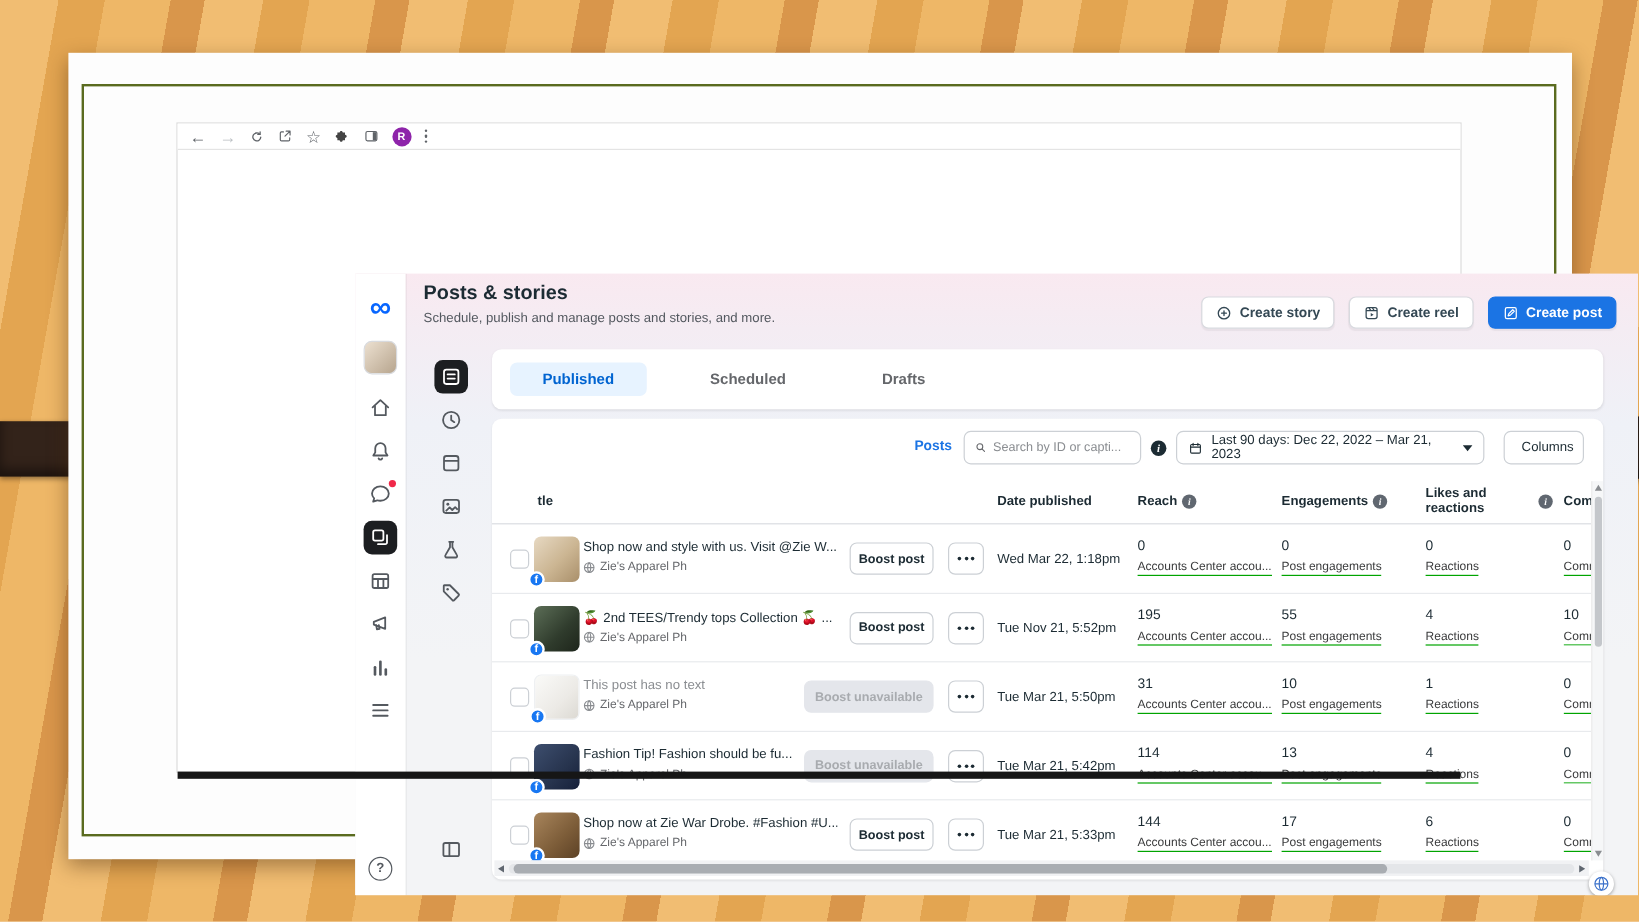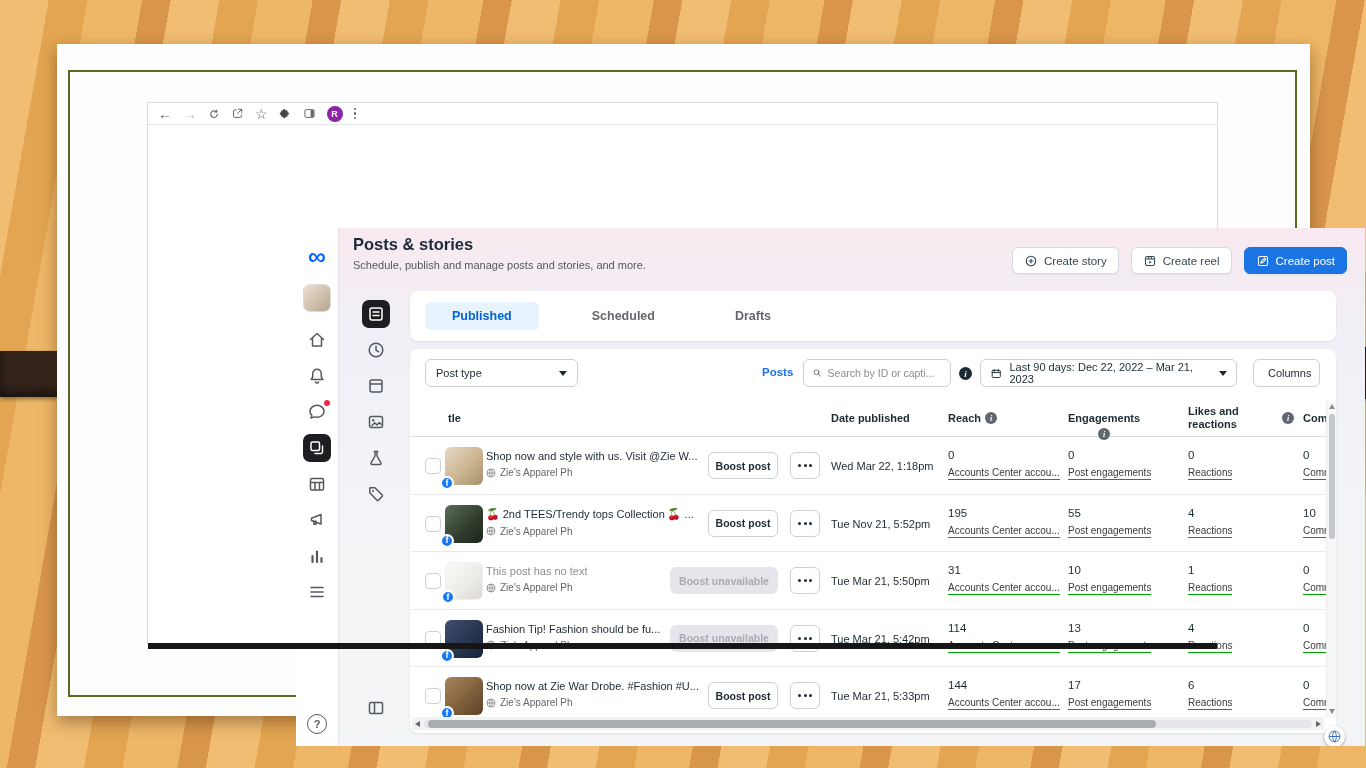--- a/index.html
+++ b/index.html
@@ -56,21 +56,21 @@
     border:1.6px solid #54595f; color:#54595f; font-size:11px; font-weight:bold;
     display:flex; align-items:center; justify-content:center; }
   .col2 { position:absolute; left:62px; top:72px; width:36px; display:flex; flex-direction:column; gap:8px; align-items:center; }
   .col2-collapse { position:absolute; left:66px; top:466px; }
 
   .page-head { position:absolute; left:57px; top:7px; }
   .page-title { font-size:16.5px; font-weight:bold; color:#1c2b33; }
   .page-sub { font-size:11px; color:#53585f; margin-top:5px; }
   .actions { position:absolute; top:19px; right:18px; display:flex; gap:12px; }
   .btn { height:27px; display:flex; align-items:center; gap:6px; padding:0 11px; border-radius:6px;
-    font-size:11.5px; font-weight:normal; color:#344854; background:#fff; border:1px solid #d8dadf;
+    font-size:11.5px; font-weight:bold; color:#344854; background:#fff; border:1px solid #d8dadf;
     box-shadow:0 1px 1px rgba(0,0,0,.05); white-space:nowrap; }
   .btn.primary { background:#1b74e4; border-color:#1b74e4; color:#fff; }
 
   .tabs-card { position:absolute; left:114px; top:63px; width:926px; height:50px; background:#fff;
     border-radius:8px; box-shadow:0 1px 2px rgba(0,0,0,.08); display:flex; align-items:center;
     padding:0 15px; gap:26px; }
   .tab { font-size:12.5px; font-weight:bold; color:#65676b; padding:7px 27px; border-radius:6px; }
   .tab.active { color:#0064d1; background:#e7f3ff; }
 
   .main-card { position:absolute; left:114px; top:121px; width:926px; height:384px; background:#fff;
@@ -97,21 +97,21 @@
   .cols-btn { position:absolute; left:843px; width:67px; height:28px; border:1px solid #ccd0d5; border-radius:6px;
     background:#fff; display:flex; align-items:center; gap:6px; padding:0 8px; }
 
   
   .thead { position:absolute; top:50px; left:0; right:10px; height:38px; border-bottom:1px solid #dadde1;
     font-size:11px; font-weight:bold; color:#1c2b33; }
   .hc { position:absolute; top:13px; display:flex; align-items:center; gap:4px; }
   .h-title { left:38px; }
   .h-date { left:421px; }
   .h-reach { left:538px; }
-  .h-eng { left:658px;flex-direction:column; }
+  .h-eng { left:658px; }
   .h-likes { left:778px; top:6px; width:64px; line-height:13px; display:block; }
   .h-likes-info { left:872px; }
   .h-com { left:893px; }
   .info-s { width:12px; height:12px; border-radius:50%; background:#606770; color:#fff; font-size:8px;
     display:flex; align-items:center; justify-content:center; flex:none;
     font-family:"Liberation Serif",serif; font-style:italic; }
 
   .rows { position:absolute; top:88px; left:0; right:10px; height:280px; overflow:hidden; }
   .trow { position:relative; height:57.5px; border-bottom:1px solid #e8eaed; }
   .c-check { position:absolute; left:15px; top:21px; width:16px; height:16px; border:1px solid #ccd0d5; border-radius:4px; background:#fff; }
@@ -339,24 +339,20 @@
 
     <div class="tabs-card">
       <div class="tab active">Published</div>
       <div class="tab">Scheduled</div>
       <div class="tab">Drafts</div>
     </div>
 
     <div class="main-card">
 
       <div class="fbar">
-        <div class="select sel-pt">
-          <span>Post type</span>
-            <span class="caret"></span>
-        </div>
         <div class="clear-link">Posts</div>
         <div class="searchbox">
           <svg width="12" height="12" viewBox="0 0 20 20" fill="none" stroke="#65676b" stroke-width="1.7" stroke-linecap="round">
               <circle cx="8.6" cy="8.6" r="4.6"></circle>
               <path d="M12.3 12.3 L16 16"></path>
             </svg>
           <input placeholder="Search by ID or capti..." style="">
         </div>
         <div class="info-b">i</div>
         <div class="date-btn">

